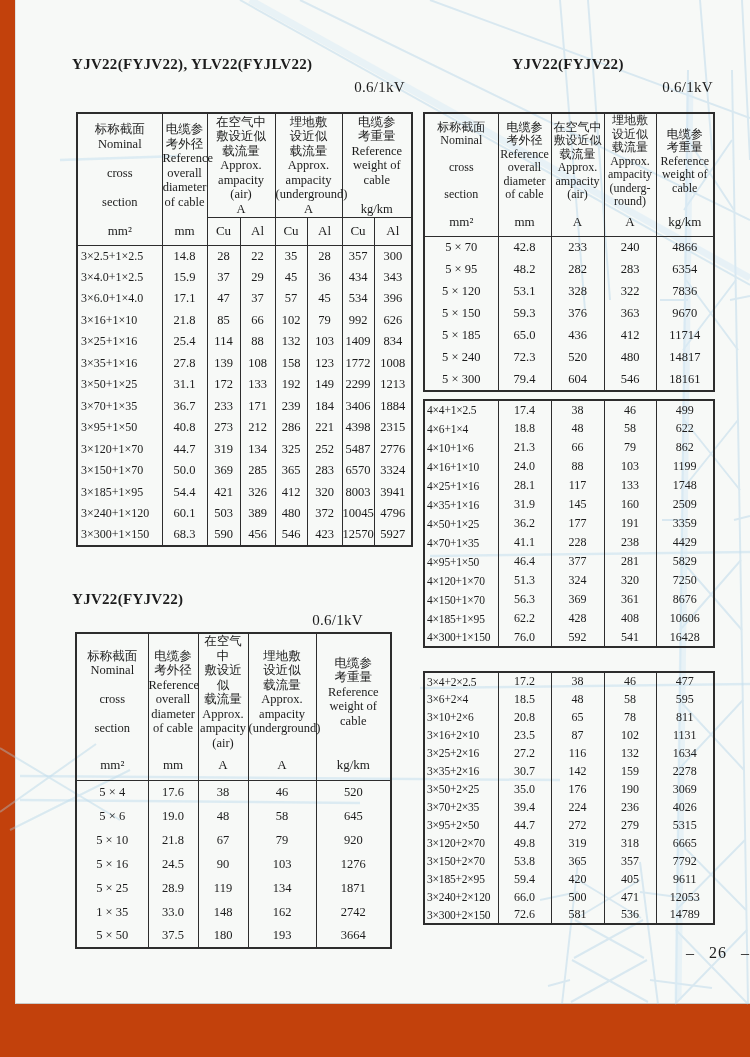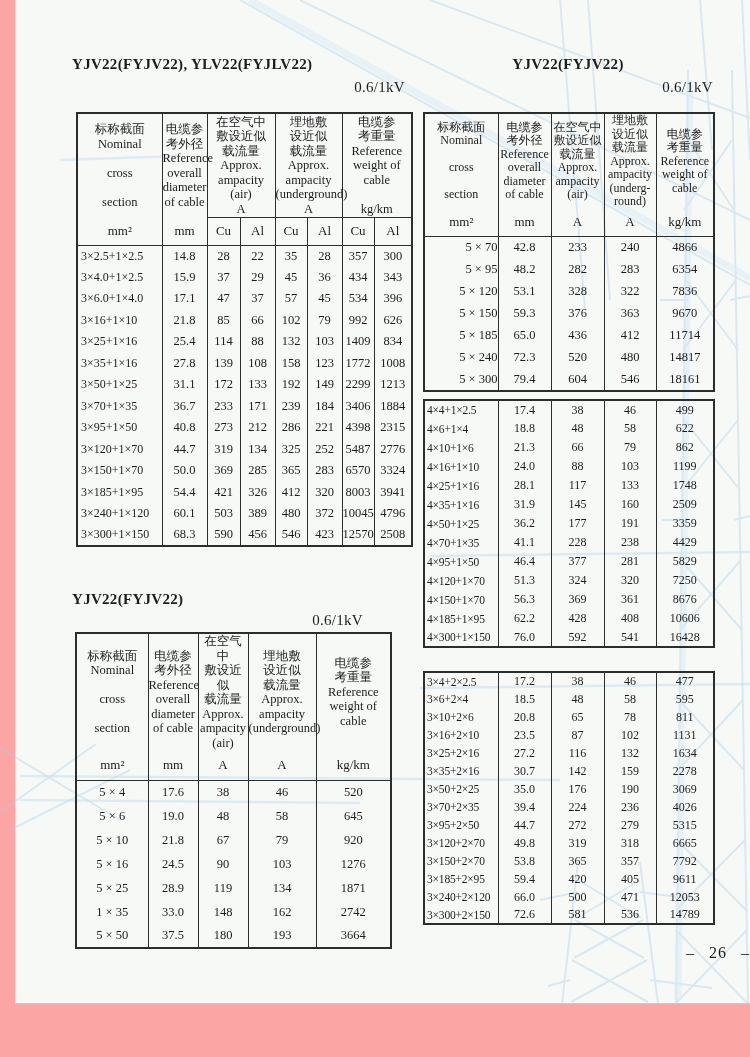--- a/index.html
+++ b/index.html
@@ -1,18 +1,18 @@
 <!DOCTYPE html>
 <html><head>
 <meta charset="utf-8">
 <style>
   * { margin:0; padding:0; box-sizing:border-box; }
   html,body { width:750px; height:1057px; background:#ffffff; overflow:hidden;
               font-family:"Liberation Serif","DejaVu Serif",serif; color:#1c1c1c; }
-  #canvas { position:relative; width:750px; height:1057px; background:#fca5a5; }
+  #canvas { position:relative; width:750px; height:1057px; background:#c2410c; }
   #scan-page { position:absolute; left:15px; top:0; width:735px; height:1004px;
                background:#f7f9f7; border-left:1px solid #e2e2e0; border-bottom:1px solid #c9cbc9; }
   #watermark { position:absolute; left:0; top:0; width:750px; height:1057px; pointer-events:none; }
 
   .block-title { position:absolute; font-size:15px; font-weight:bold; letter-spacing:.3px; }
   .voltage { position:absolute; font-size:15px; text-align:right; letter-spacing:.3px; }
 
   table { border-collapse:collapse; table-layout:fixed; position:absolute; background:transparent; }
   table, th, td { border:1px solid #2d2d2d; }
   table { border-width:2px; }
@@ -31,21 +31,21 @@
   #table1 tbody td { height:21.5px; }
   #table1 tbody td:first-child { text-align:left; padding-left:3px; font-size:12px; }
 
   #table2 thead tr.heads th { height:99px; }
   #table2 thead tr.units th { height:30px; }
   #table2 tbody td { height:24px; }
 
   .t3 thead tr.heads th { height:95px; line-height:13.5px; font-size:12px; }
   .t3 thead tr.units th { height:28px; }
   #table3a tbody td { height:22px; }
-  #table3a tbody td:first-child { text-align:right; }
+  #table3a tbody td:first-child { text-align:center; }
   #table3b tbody td { height:19px; font-size:12px; }
   #table3c tbody td { height:18px; font-size:12px; }
   #table3b tbody td:first-child, #table3c tbody td:first-child
     { text-align:left; padding-left:2px; font-size:11.5px; letter-spacing:-0.2px; }
 
   #page-number { position:absolute; left:40px; top:944px; width:710px; text-align:right;
                  font-size:16px; word-spacing:9px; letter-spacing:1px; }
 </style>
 </head>
 <body>
@@ -283,21 +283,21 @@
           <td>4796</td>
         </tr>
         <tr>
           <td>3×300+1×150</td>
           <td>68.3</td>
           <td>590</td>
           <td>456</td>
           <td>546</td>
           <td>423</td>
           <td>12570</td>
-          <td>2508</td>
+          <td>5927</td>
         </tr>
       </tbody>
   </table>
 
   <div class="block-title" style="left:72px; top:591px;">YJV22(FYJV22)</div>
   <div class="voltage" style="left:75px; top:612px; width:288px;">0.6/1kV</div>
 
   <table id="table2" style="left:75px; top:632px; width:315px;">
     <colgroup>
       <col style="width:72px">

